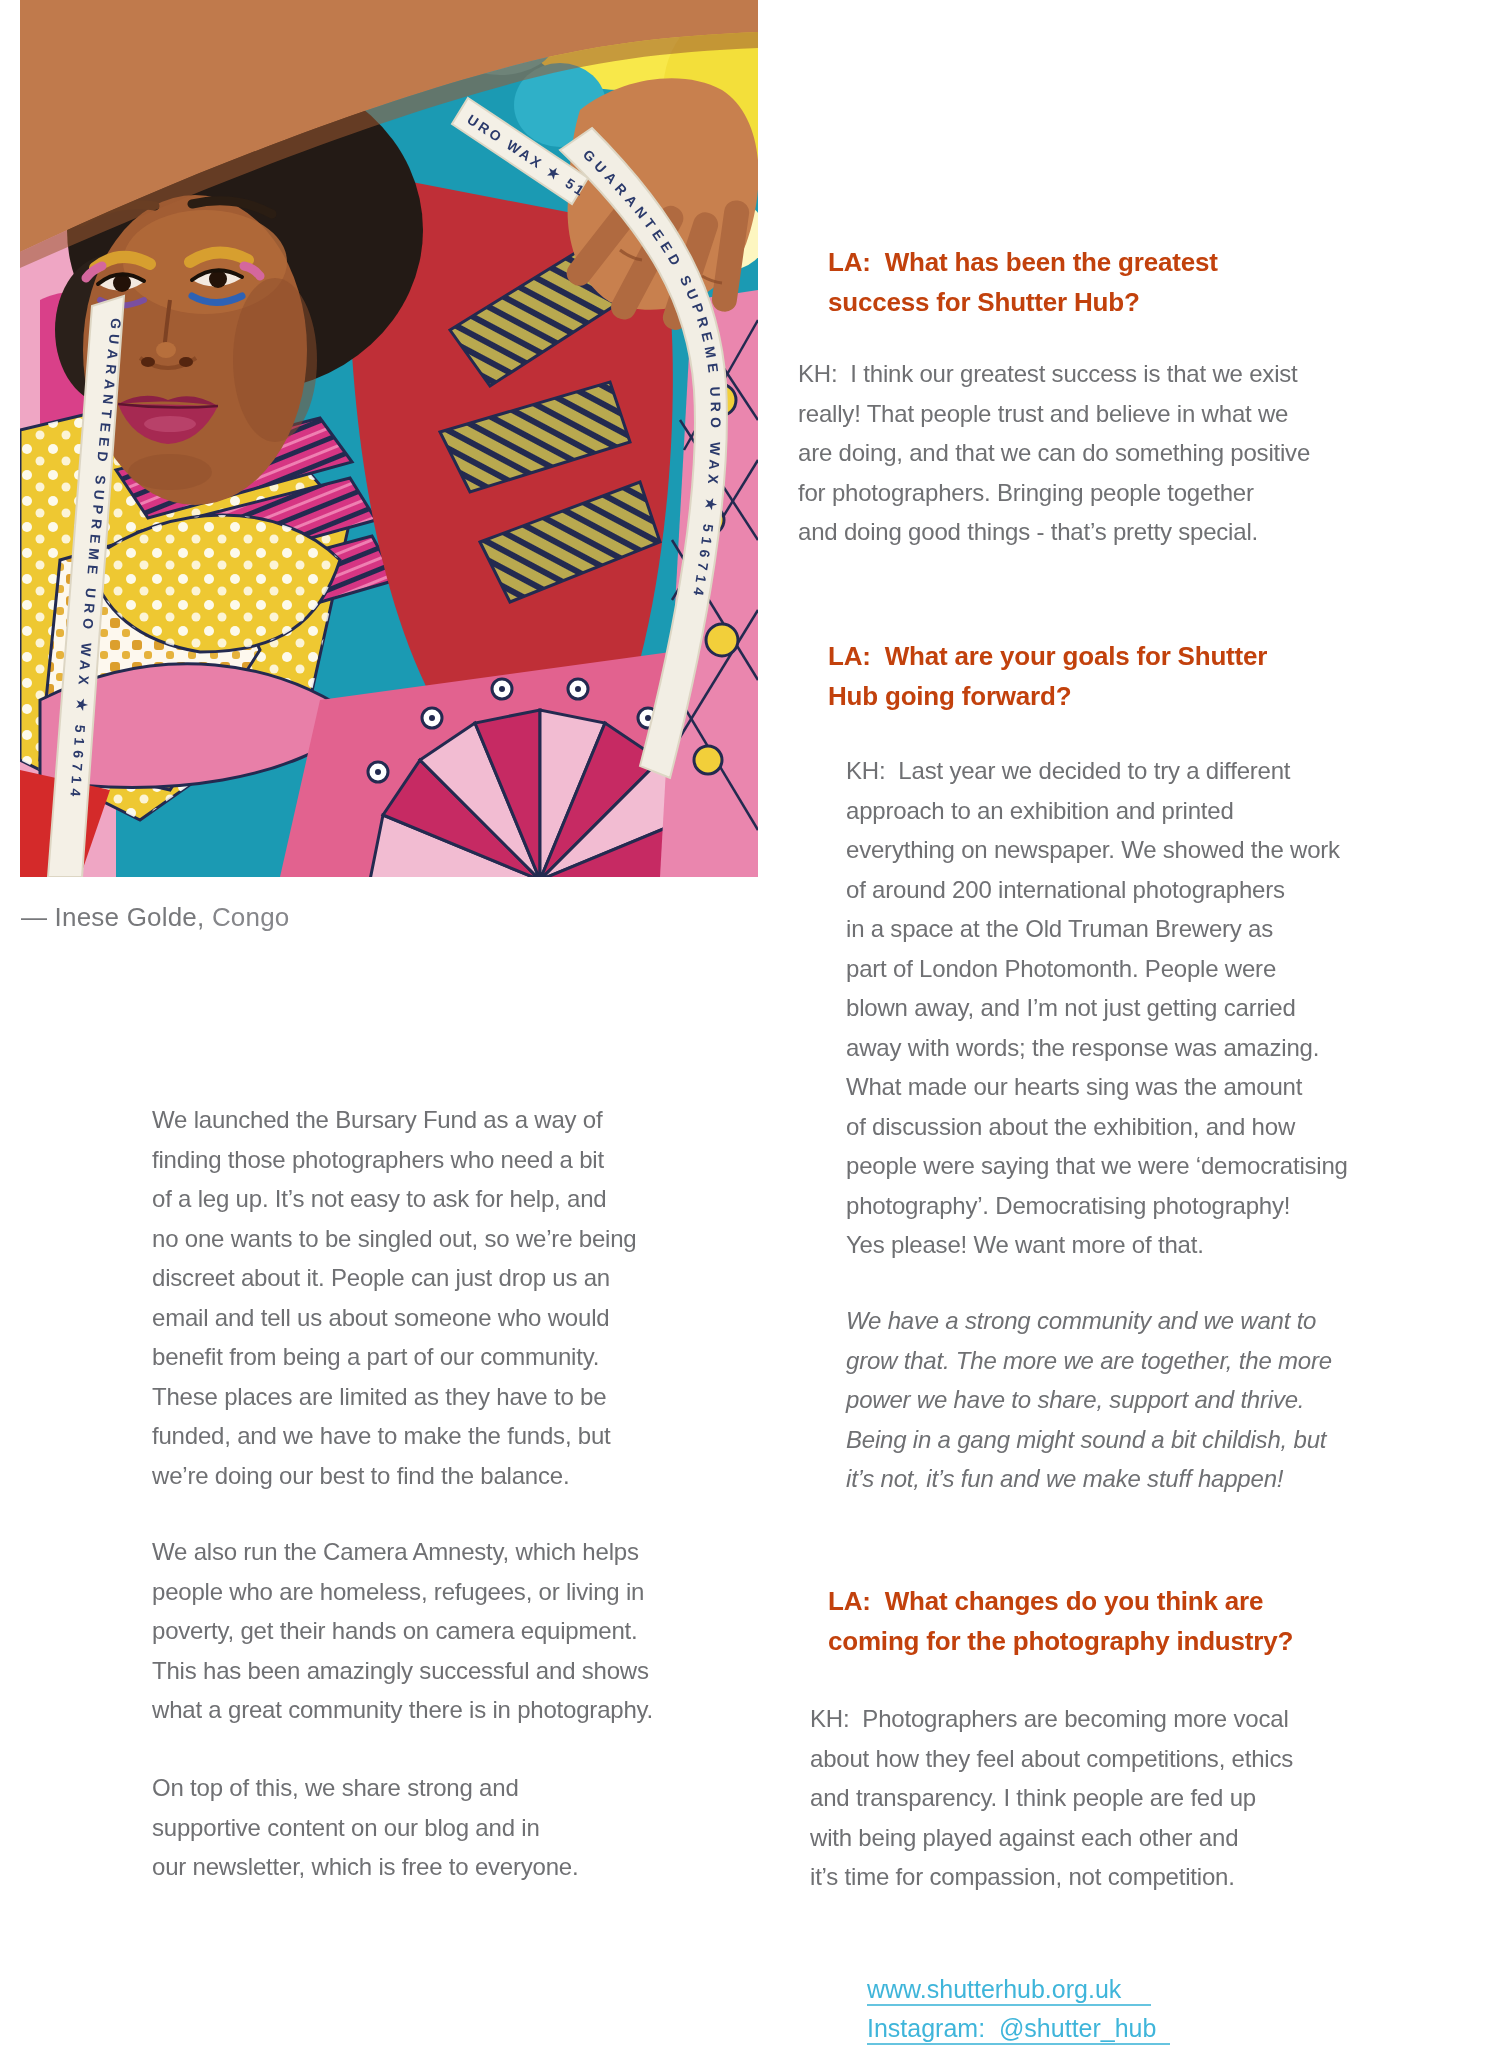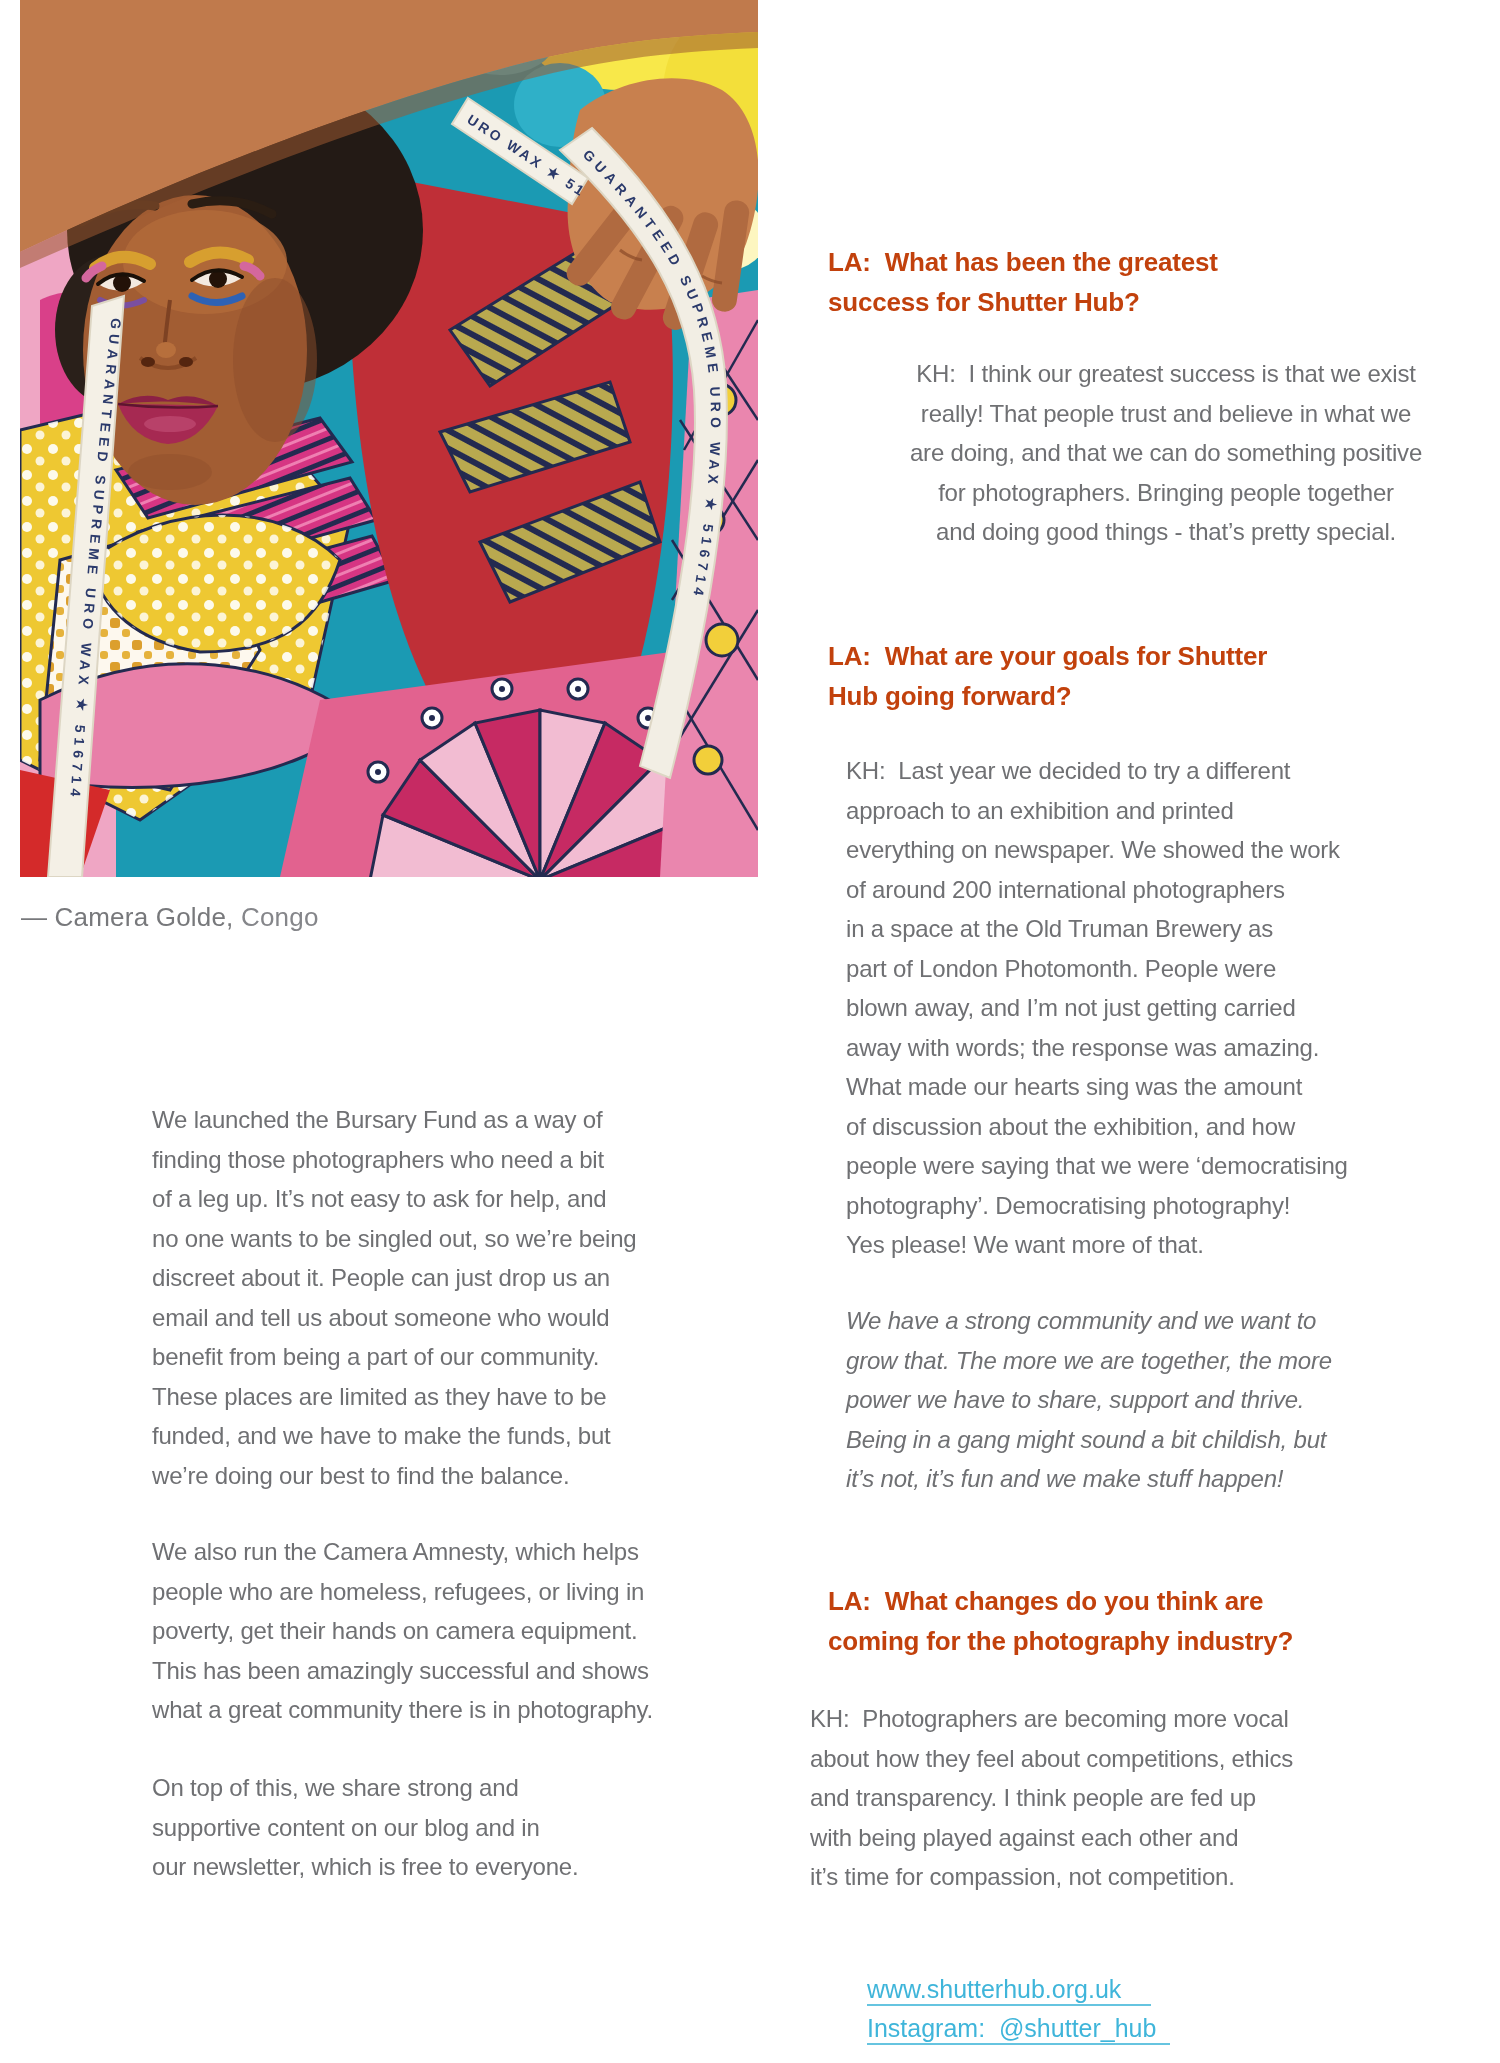--- a/index.html
+++ b/index.html
@@ -212,21 +212,21 @@
       </g>
       <g>
         <path d="M104,296 L72,306 L28,877 L62,877 Z" fill="#f4f0e6" stroke="#ddd6c4" stroke-width="2"></path>
         <text font-size="14" font-weight="bold" fill="#2b3a6b" letter-spacing="5">
           <textPath href="#selv-left-path" startOffset="6">GUARANTEED SUPREME URO WAX ★ 516714</textPath>
         </text>
       </g>
     </svg>
   </div>
 
-  <div class="caption"><span>— Camera Golde, </span><span class="work">Congo</span></div>
+  <div class="caption"><span>— Inese Golde, </span><span class="work">Congo</span></div>
 
   <div>
     <div class="left-p body-text" style="top:1100px;position:absolute;">We launched the Bursary Fund as a way of
 finding those photographers who need a bit
 of a leg up. It’s not easy to ask for help, and
 no one wants to be singled out, so we’re being
 discreet about it. People can just drop us an
 email and tell us about someone who would
 benefit from being a part of our community.
 These places are limited as they have to be
@@ -238,21 +238,21 @@
 This has been amazingly successful and shows
 what a great community there is in photography.</div>
     <div class="left-p body-text" style="top:1768px;position:absolute;">On top of this, we share strong and
 supportive content on our blog and in
 our newsletter, which is free to everyone.</div>
   </div>
 
   <div>
     <div class="q-head" style="position:absolute;left:828px;top:242px;width:660px;">LA:&nbsp; What has been the greatest
 success for Shutter Hub?</div>
-    <div class="body-text" style="position:absolute;left:846px;top:354px;width:640px;text-align:center;">KH:&nbsp; I think our greatest success is that we exist
+    <div class="body-text" style="position:absolute;left:798px;top:354px;width:640px;">KH:&nbsp; I think our greatest success is that we exist
 really! That people trust and believe in what we
 are doing, and that we can do something positive
 for photographers. Bringing people together
 and doing good things - that’s pretty special.</div>
 
     <div class="q-head" style="position:absolute;left:828px;top:636px;width:660px;">LA:&nbsp; What are your goals for Shutter
 Hub going forward?</div>
     <div class="body-text" style="position:absolute;left:846px;top:751px;width:640px;">KH:&nbsp; Last year we decided to try a different
 approach to an exhibition and printed
 everything on newspaper. We showed the work

